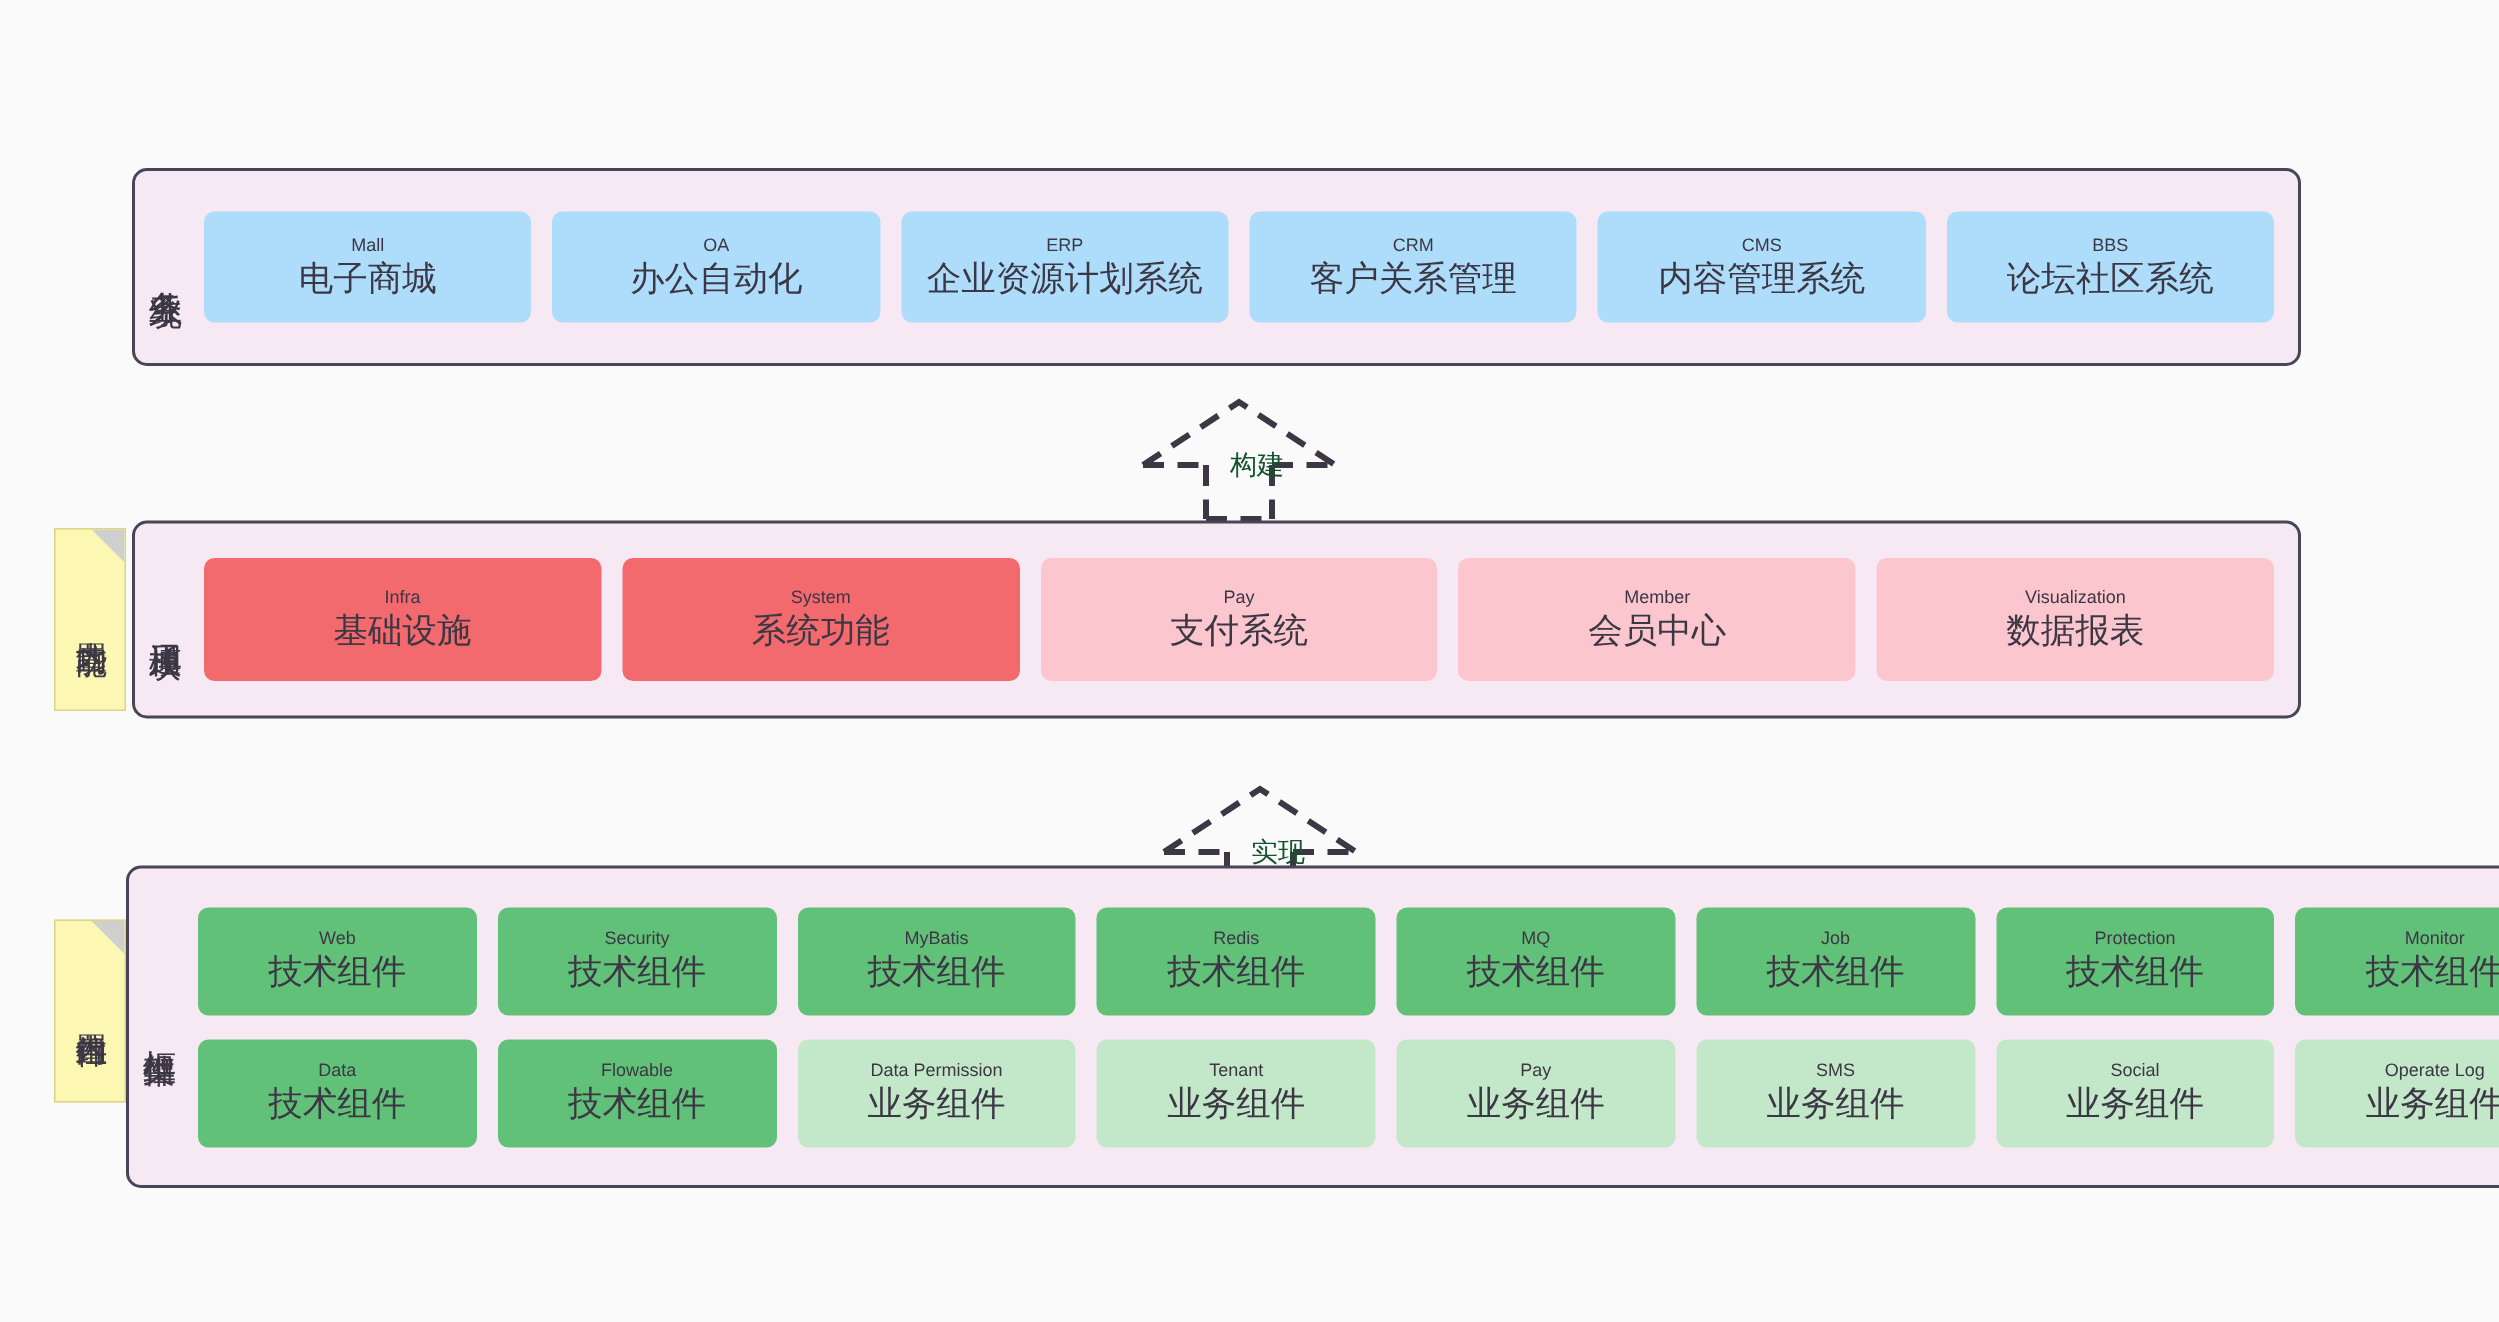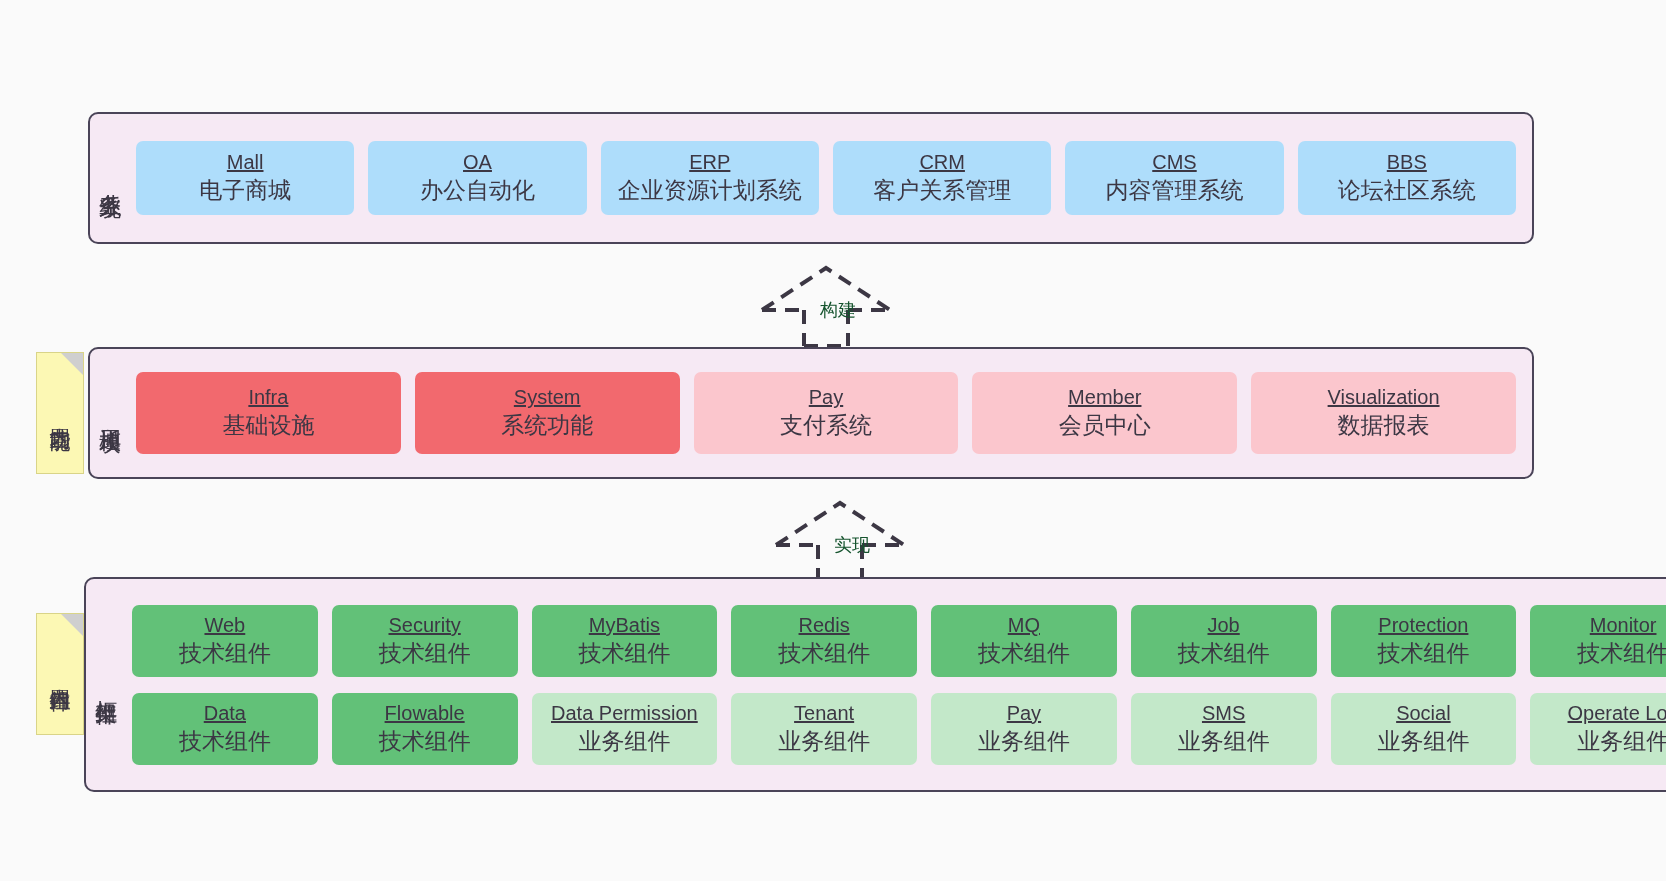--- a/index.html
+++ b/index.html
@@ -71,21 +71,21 @@
     border-radius: 7px;
     display: flex;
     flex-direction: column;
     align-items: center;
     justify-content: center;
     text-align: center;
     line-height: 1.28;
     box-sizing: border-box;
     padding: 6px 4px;
   }
-  .node .n-title { font-size: 20px; text-decoration: underline; }
+  .node .n-title { font-size: 12px; }
   .node .n-sub   { font-size: 23px; }
 
   .node.blue        { background: #aeddfb; }
   .node.red         { background: #f2696e; }
   .node.pink        { background: #fbc6cd; }
   .node.green       { background: #62c178; }
   .node.lightgreen  { background: #c3e8c9; text-align: center; }
 
   
   #layer-business .node { height: 74px; }
@@ -200,21 +200,21 @@
       <span class="n-title">Member</span>
       <span class="n-sub">会员中心</span>
     </div>
     <div class="node pink">
       <span class="n-title">Visualization</span>
       <span class="n-sub">数据报表</span>
     </div>
   </div>
 </div>
 
-<div class="connector" id="connector-implement" style="left:772px; top:497px; width:150px; height:86px;">
+<div class="connector" id="connector-implement" style="left:772px; top:520px; width:150px; height:86px;">
   <svg width="150" height="86" viewBox="0 0 150 86">
     <path d="M 4 48 L 68 6 L 132 48" fill="none" stroke="#3c3744" stroke-width="4" stroke-dasharray="14,9" stroke-linecap="butt"></path>
     <path d="M 4 48 L 46 48" fill="none" stroke="#3c3744" stroke-width="4" stroke-dasharray="14,9"></path>
     <path d="M 90 48 L 132 48" fill="none" stroke="#3c3744" stroke-width="4" stroke-dasharray="14,9"></path>
     <path d="M 46 48 L 46 84" fill="none" stroke="#3c3744" stroke-width="4" stroke-dasharray="14,9"></path>
     <path d="M 90 48 L 90 84" fill="none" stroke="#3c3744" stroke-width="4" stroke-dasharray="14,9"></path>
     <path d="M 46 84 L 90 84" fill="none" stroke="#3c3744" stroke-width="4" stroke-dasharray="14,9"></path>
   </svg>
   <span class="conn-label" style="left:62px; top:36px;">实现</span>
 </div>

